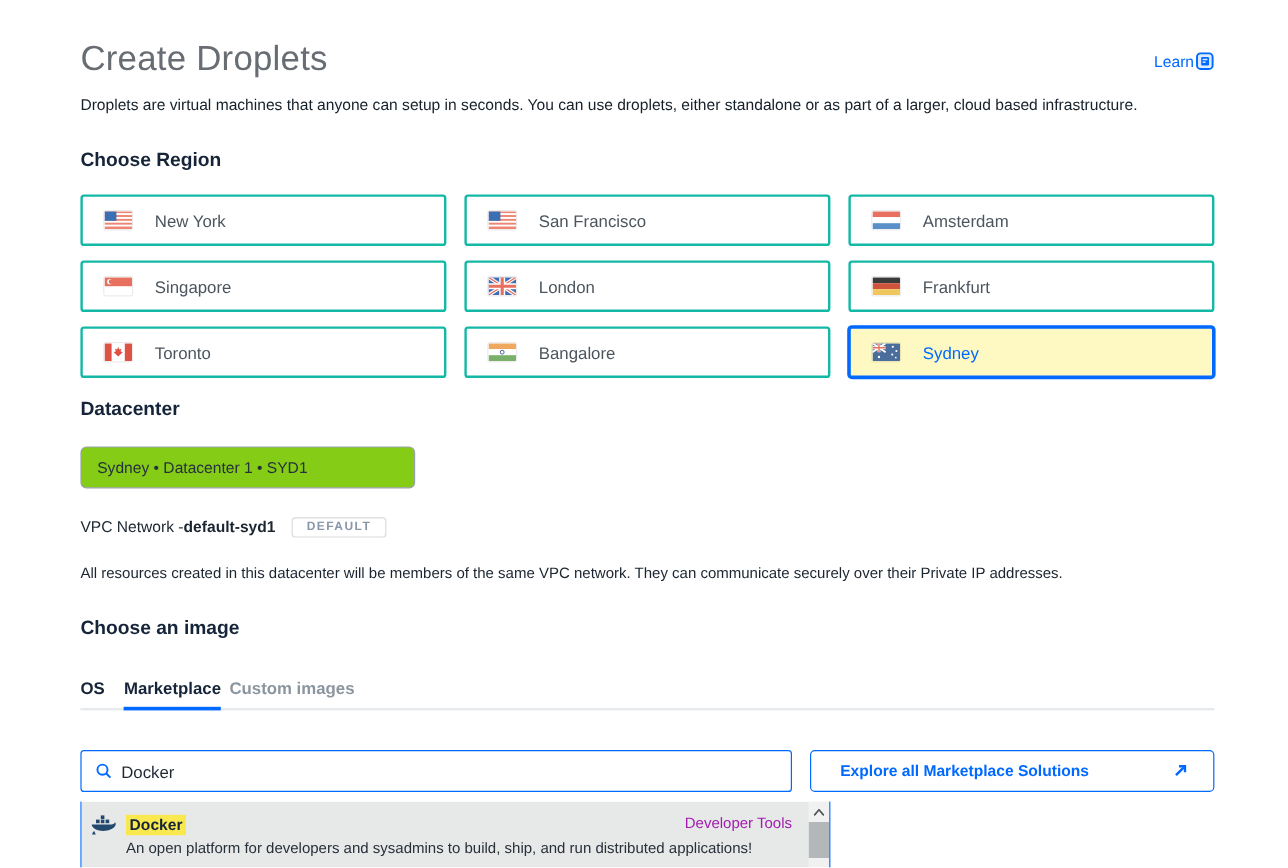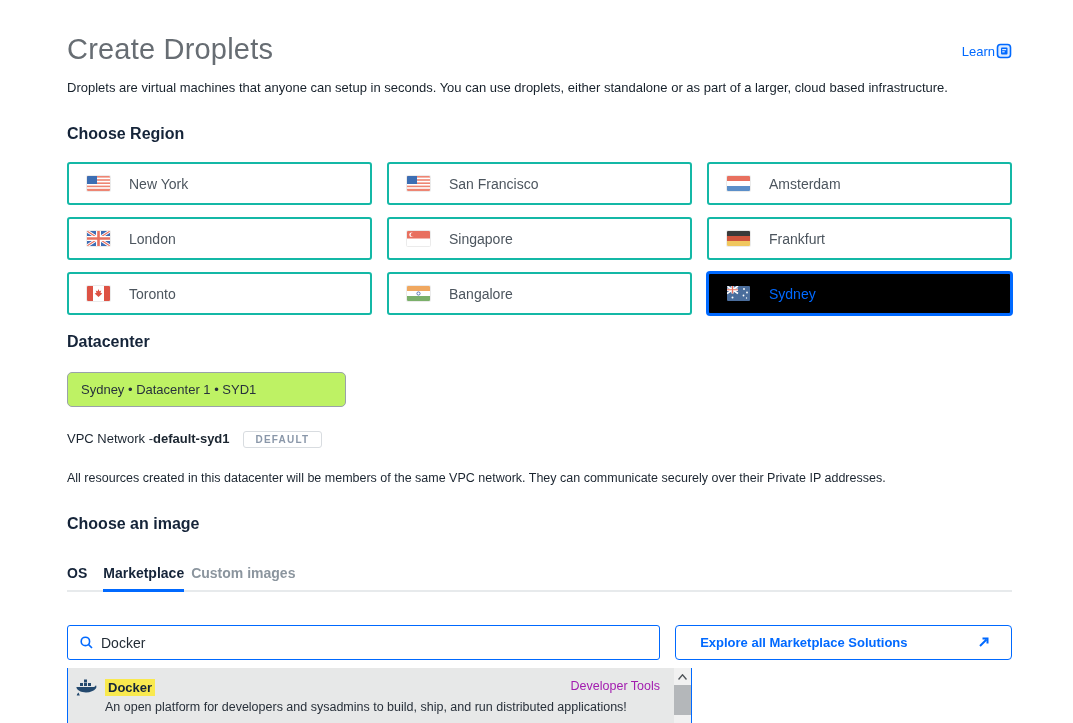--- a/index.html
+++ b/index.html
@@ -25,27 +25,27 @@
   .h-image { margin-top:30px; }
 
   
   .region-grid { margin-top:19px; display:grid;
     grid-template-columns:repeat(3,1fr); column-gap:15px; row-gap:12px; }
   .region-card { height:43px; background:#fff; border:2px solid #14b8a6; border-radius:3px;
     display:flex; align-items:center; padding-left:18px; cursor:pointer; }
   .region-card .flag { width:23px; height:15px; flex:0 0 auto; margin-right:19px;
     box-shadow:0 0 0 1px rgba(0,0,0,.08); border-radius:1px; overflow:hidden; }
   .region-card .region-label { font-size:14px; color:#4c555e; }
-  .region-card.selected { border-color:#0069ff; box-shadow:0 0 0 1px #0069ff; background:#000000; }
+  .region-card.selected { border-color:#0069ff; box-shadow:0 0 0 1px #0069ff; background:#fef9c3; }
   .region-card.selected .region-label { color:#0069ff; }
 
   
   .dc-select { margin-top:21px; width:279px; height:35px; border:1px solid #9aa2aa;
     border-radius:5px; display:flex; align-items:center; padding-left:13px;
-    font-size:13px; color:#27313c; background:#bef264; cursor:pointer; }
+    font-size:13px; color:#27313c; background:#84cc16; cursor:pointer; }
 
   
   .vpc-row { margin-top:24px; display:flex; align-items:flex-start; font-size:13px; color:#1b2530; }
   .vpc-name { font-weight:700; }
   .vpc-badge { margin-left:13px; border:1px solid #d8dce0; border-radius:3px;
     padding:2px 12px; font-size:10px; font-weight:700; letter-spacing:1.2px; color:#8a97a9; }
   .vpc-desc { margin-top:23px; font-size:12.5px; color:#1b2530; }
 
   
   .tabs { margin-top:32px; border-bottom:2px solid #e7eaec; display:flex; align-items:flex-end; }
@@ -153,40 +153,40 @@
           <rect y="5" width="23" height="5" fill="#fff"></rect>
           <rect y="10" width="23" height="5" fill="#5b8fc9"></rect>
         </svg>
       </span>
       <span class="region-label">Amsterdam</span>
     </div>
 
     <div class="region-card">
       <span class="flag">
         <svg width="23" height="15" viewBox="0 0 23 15">
+          <rect width="23" height="15" fill="#fff"></rect>
+          <rect width="23" height="7.5" fill="#e8705f"></rect>
+          <circle cx="4.5" cy="3.7" r="2.2" fill="#fff"></circle>
+          <circle cx="5.6" cy="3.7" r="2" fill="#e8705f"></circle>
+        </svg>
+      </span>
+      <span class="region-label">Singapore</span>
+    </div>
+
+    <div class="region-card">
+      <span class="flag">
+        <svg width="23" height="15" viewBox="0 0 23 15">
           <rect width="23" height="15" fill="#3f6db5"></rect>
           <path d="M0,0 L23,15 M23,0 L0,15" stroke="#fff" stroke-width="3"></path>
           <path d="M0,0 L23,15 M23,0 L0,15" stroke="#e8705f" stroke-width="1.1"></path>
           <path d="M11.5,0 V15 M0,7.5 H23" stroke="#fff" stroke-width="5"></path>
           <path d="M11.5,0 V15 M0,7.5 H23" stroke="#e8705f" stroke-width="2.6"></path>
         </svg>
       </span>
       <span class="region-label">London</span>
-    </div>
-
-    <div class="region-card">
-      <span class="flag">
-        <svg width="23" height="15" viewBox="0 0 23 15">
-          <rect width="23" height="15" fill="#fff"></rect>
-          <rect width="23" height="7.5" fill="#e8705f"></rect>
-          <circle cx="4.5" cy="3.7" r="2.2" fill="#fff"></circle>
-          <circle cx="5.6" cy="3.7" r="2" fill="#e8705f"></circle>
-        </svg>
-      </span>
-      <span class="region-label">Singapore</span>
     </div>
 
     <div class="region-card">
       <span class="flag">
         <svg width="23" height="15" viewBox="0 0 23 15">
           <rect width="23" height="5" fill="#3a3a3a"></rect>
           <rect y="5" width="23" height="5" fill="#d0543c"></rect>
           <rect y="10" width="23" height="5" fill="#f0c75e"></rect>
         </svg>
       </span>

